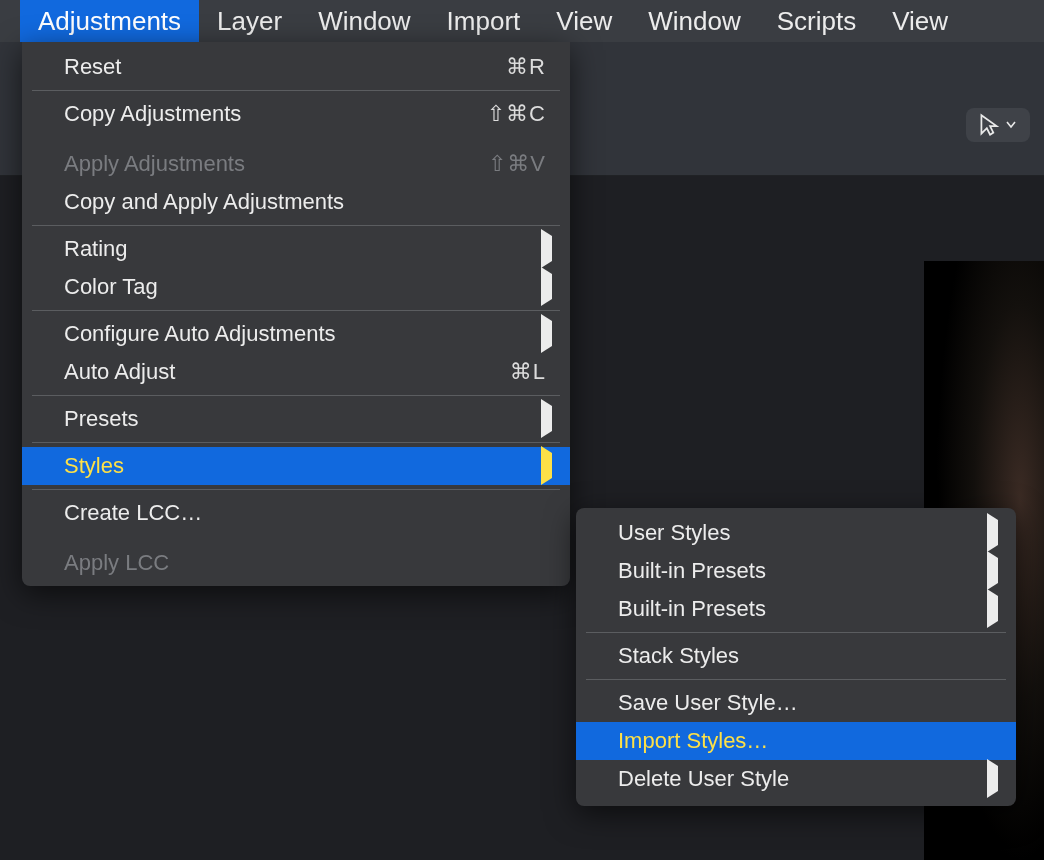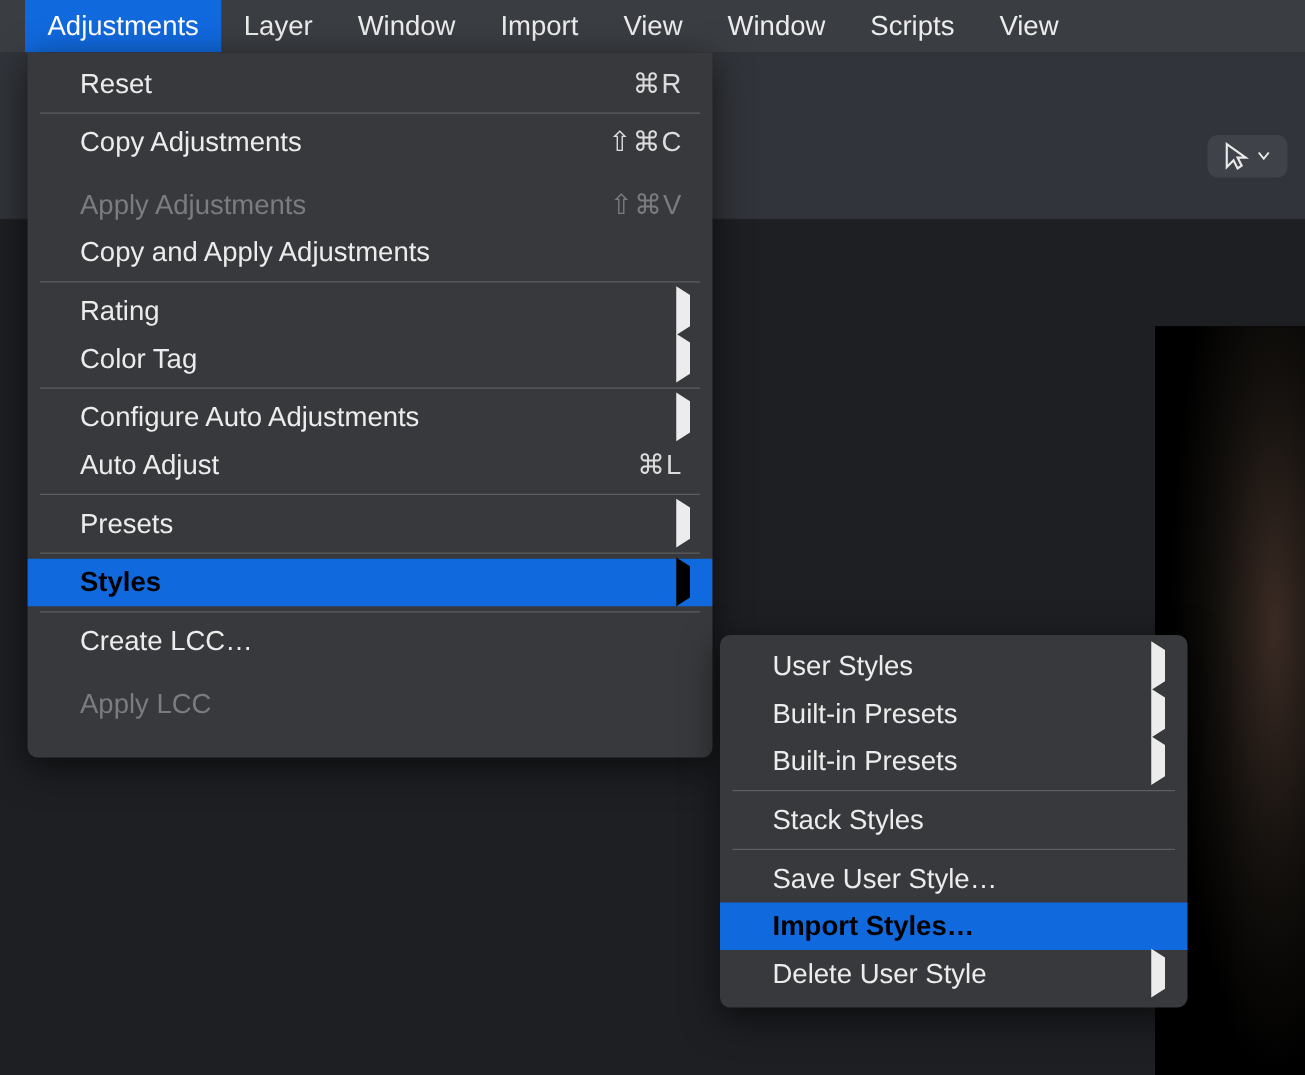--- a/index.html
+++ b/index.html
@@ -1,39 +1,39 @@
 <!DOCTYPE html>
 <html><head>
 <meta charset="utf-8">
 <style>
   * { margin:0; padding:0; box-sizing:border-box; }
   html,body { width:1044px; height:860px; background:#262626; font-family:-apple-system,"Helvetica Neue",Arial,sans-serif; color:#ececec; overflow:hidden; }
-  .menubar { height:42px; background:#3a3d42; display:flex; align-items:center; padding-left:0; font-size:22px; }
+  .menubar { height:42px; background:#3a3d42; display:flex; align-items:center; padding-left:0; font-size:26px; }
   .menubar .pad-left{width:20px;height:100%;background:#3a3d42;}
   .menubar .item { padding:0 18px; height:100%; display:flex; align-items:center; cursor:default; }
   .menubar .item.active { background:#1169de; color:#fff; }
   .toolbar { height:134px; background:#31343a; position:relative; border-bottom:1px solid #202225;}
   .cursor-btn { position:absolute; right:14px; top:66px; background:#3f4248; border-radius:8px; padding:4px 14px 4px 10px; display:flex; align-items:center; gap:4px; }
   .canvas { position:absolute; top:176px; left:0; right:0; bottom:0; background:#1e1f23; }
   .image-area { position:absolute; top:261px; right:0; width:120px; bottom:0; background:#000; overflow:hidden;}
   .image-area::before{content:"";position:absolute;inset:0;background:radial-gradient(70% 60% at 80% 40%,#3b2b24 0%,#13100d 55%,#000 100%);}
   
   .menu { position:absolute; background:#38393c; box-shadow:0 8px 30px rgba(0,0,0,.6); border-radius:0 0 8px 8px; font-size:22px; overflow:hidden;}
   .menu.main { left:22px; top:42px; width:548px; }
-  .menu.sub  { left:576px; top:508px; width:374px; border-radius:8px; }
+  .menu.sub  { left:576px; top:508px; width:440px; border-radius:8px; }
   .menu .row { height:38px; display:flex; align-items:center; padding:0 24px 0 42px; position:relative; }
   .menu .row.disabled { color:#7a7c80;margin-top:12px; }
-  .menu .row.highlight { background:#1169de; color:#000000;font-weight:bold; }
+  .menu .row.highlight { background:#1169de; color:#fde047; }
   .menu .row .label { flex:1; white-space:nowrap; }
   .menu .row .shortcut { color:#dcdcdc; font-size:22px; letter-spacing:1px; }
   .menu .row.disabled .shortcut{color:#7a7c80;}
   .menu hr { border:none; height:1px; background:#5b5d60; margin:4px 10px; }
   .submenu-arrow { position:absolute; right:18px; }
   .tri { width:0;height:0;border-left:11px solid currentColor;border-top:7px solid transparent;border-bottom:7px solid transparent; }
-  .menu.main{padding:6px 0 24px;}
+  .menu.main{padding:6px 0 4px;}
   .menu.sub{padding:6px 0 8px;}
 </style>
 </head>
 <body>
 
 <div class="menubar">
   <div class="pad-left"></div>
   <div id="menubar-items" style="display: contents;"><div class="item active">
         <span>Adjustments</span>
       </div><div class="item">

